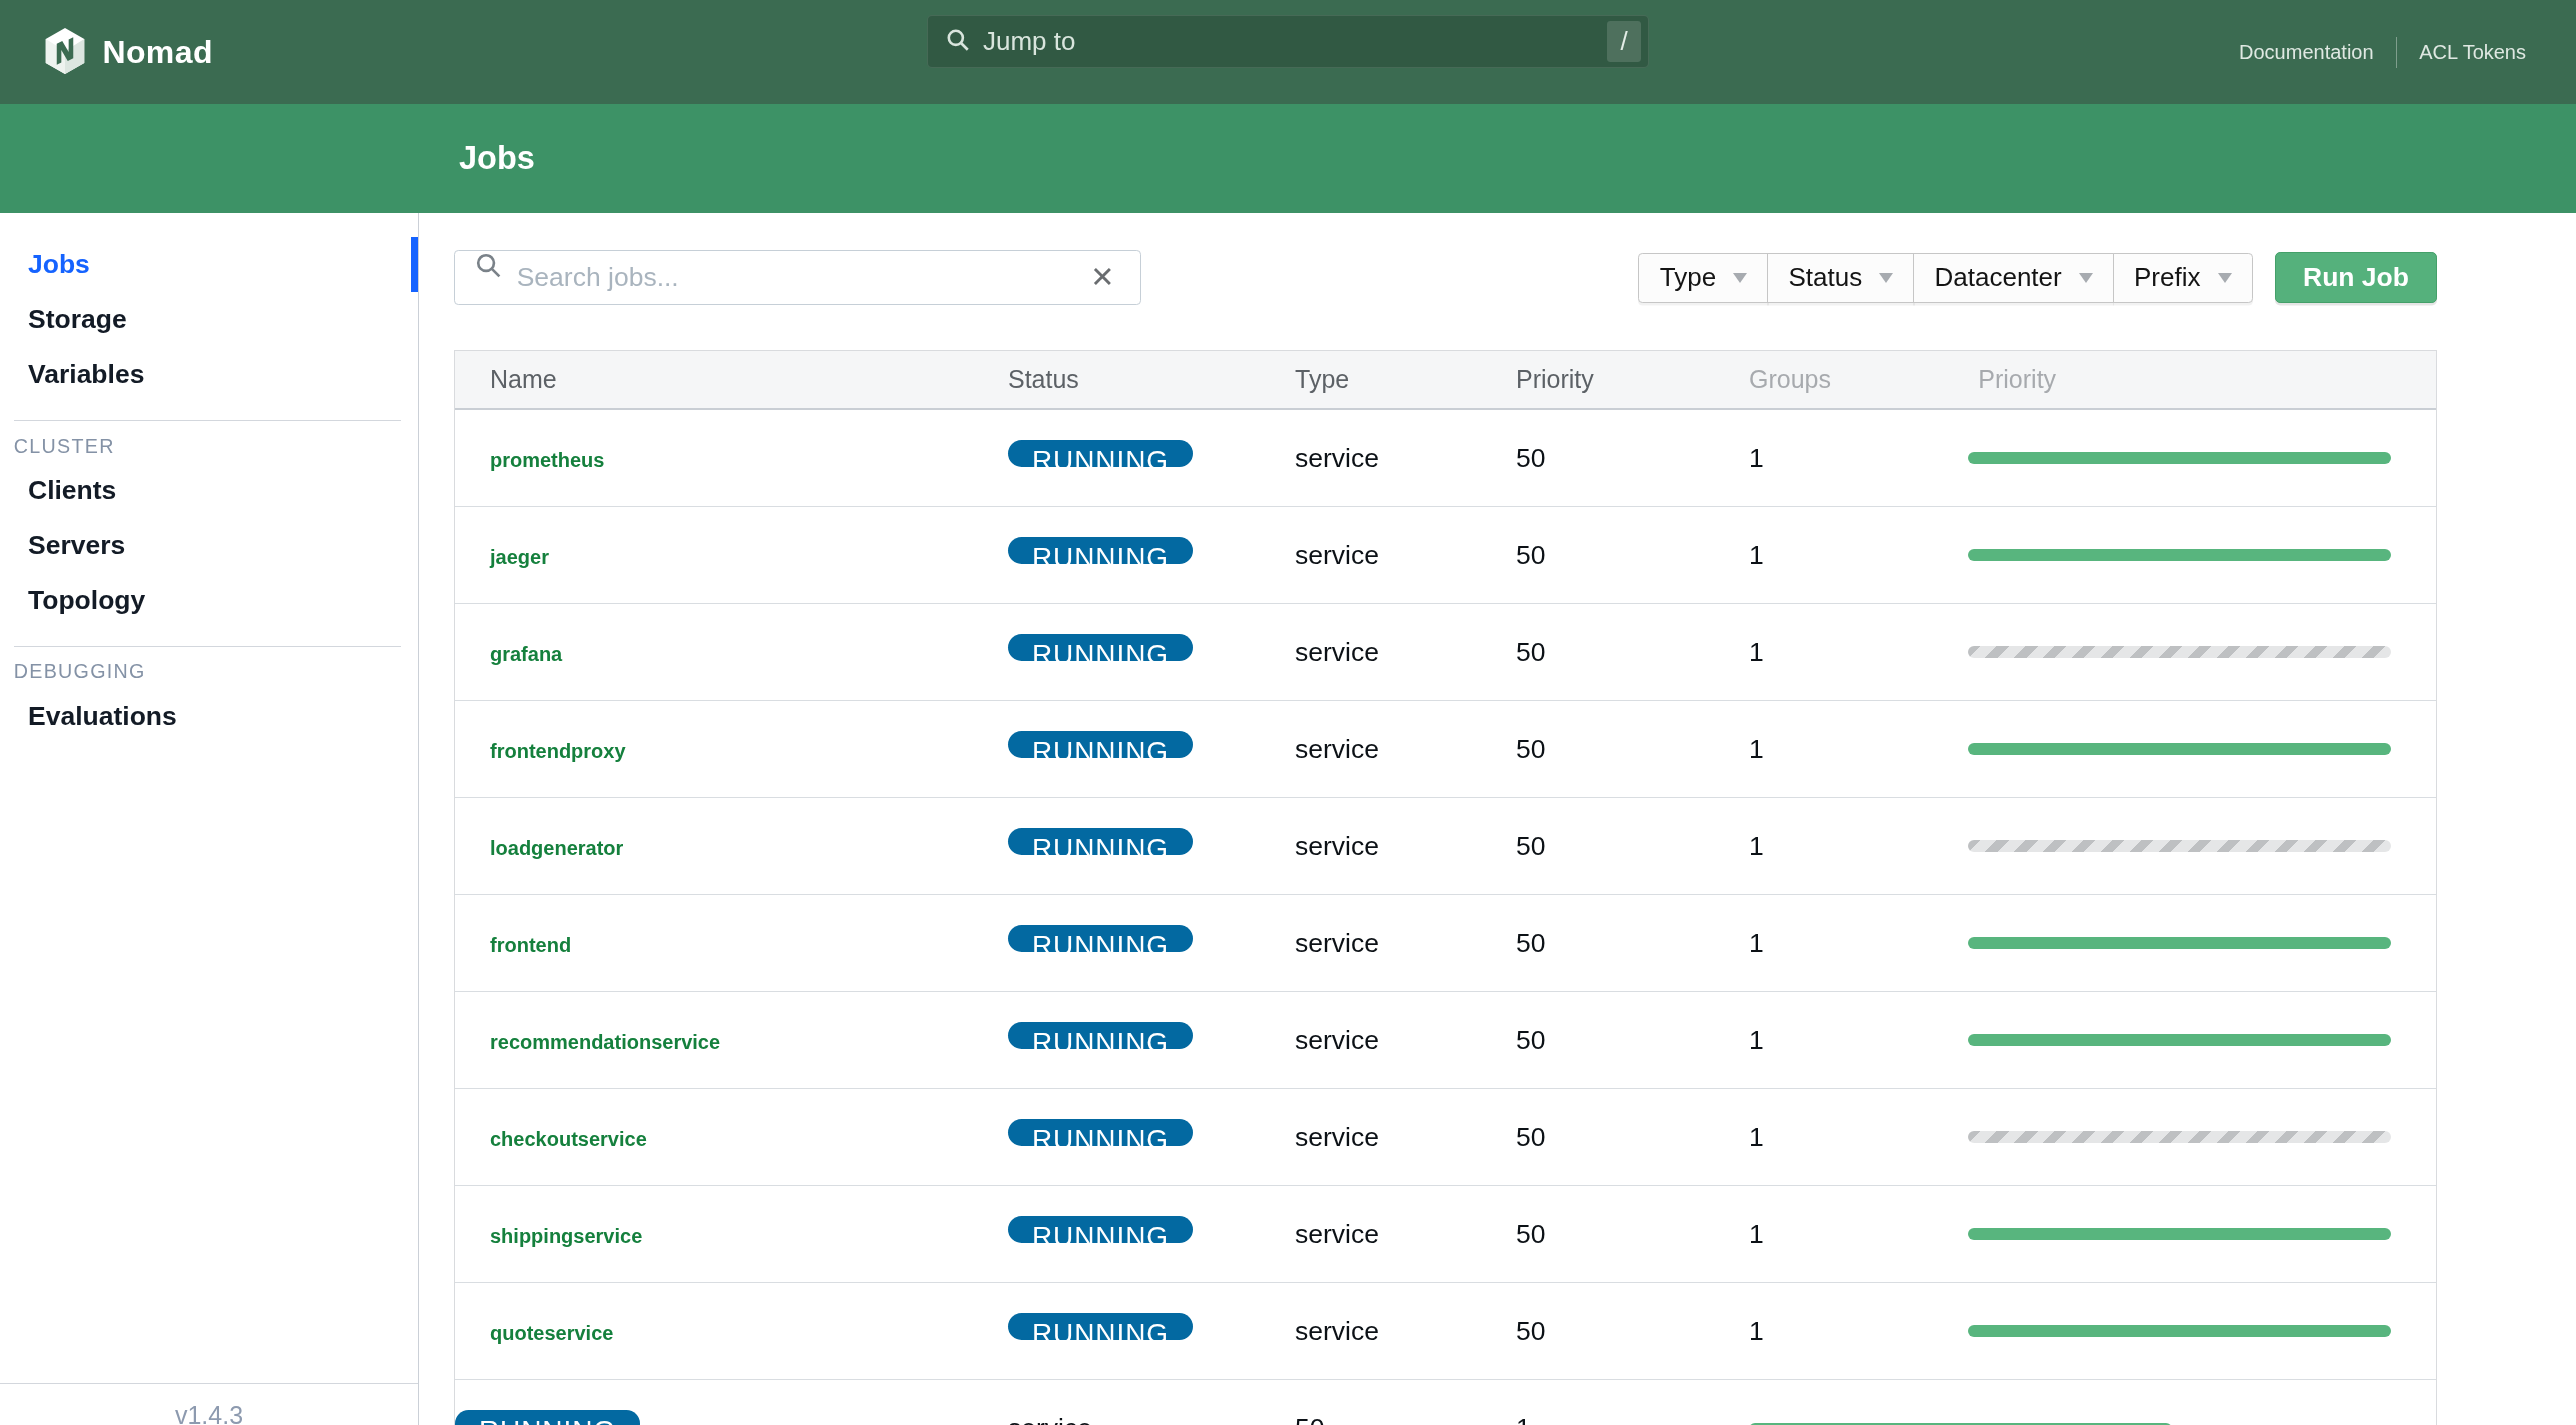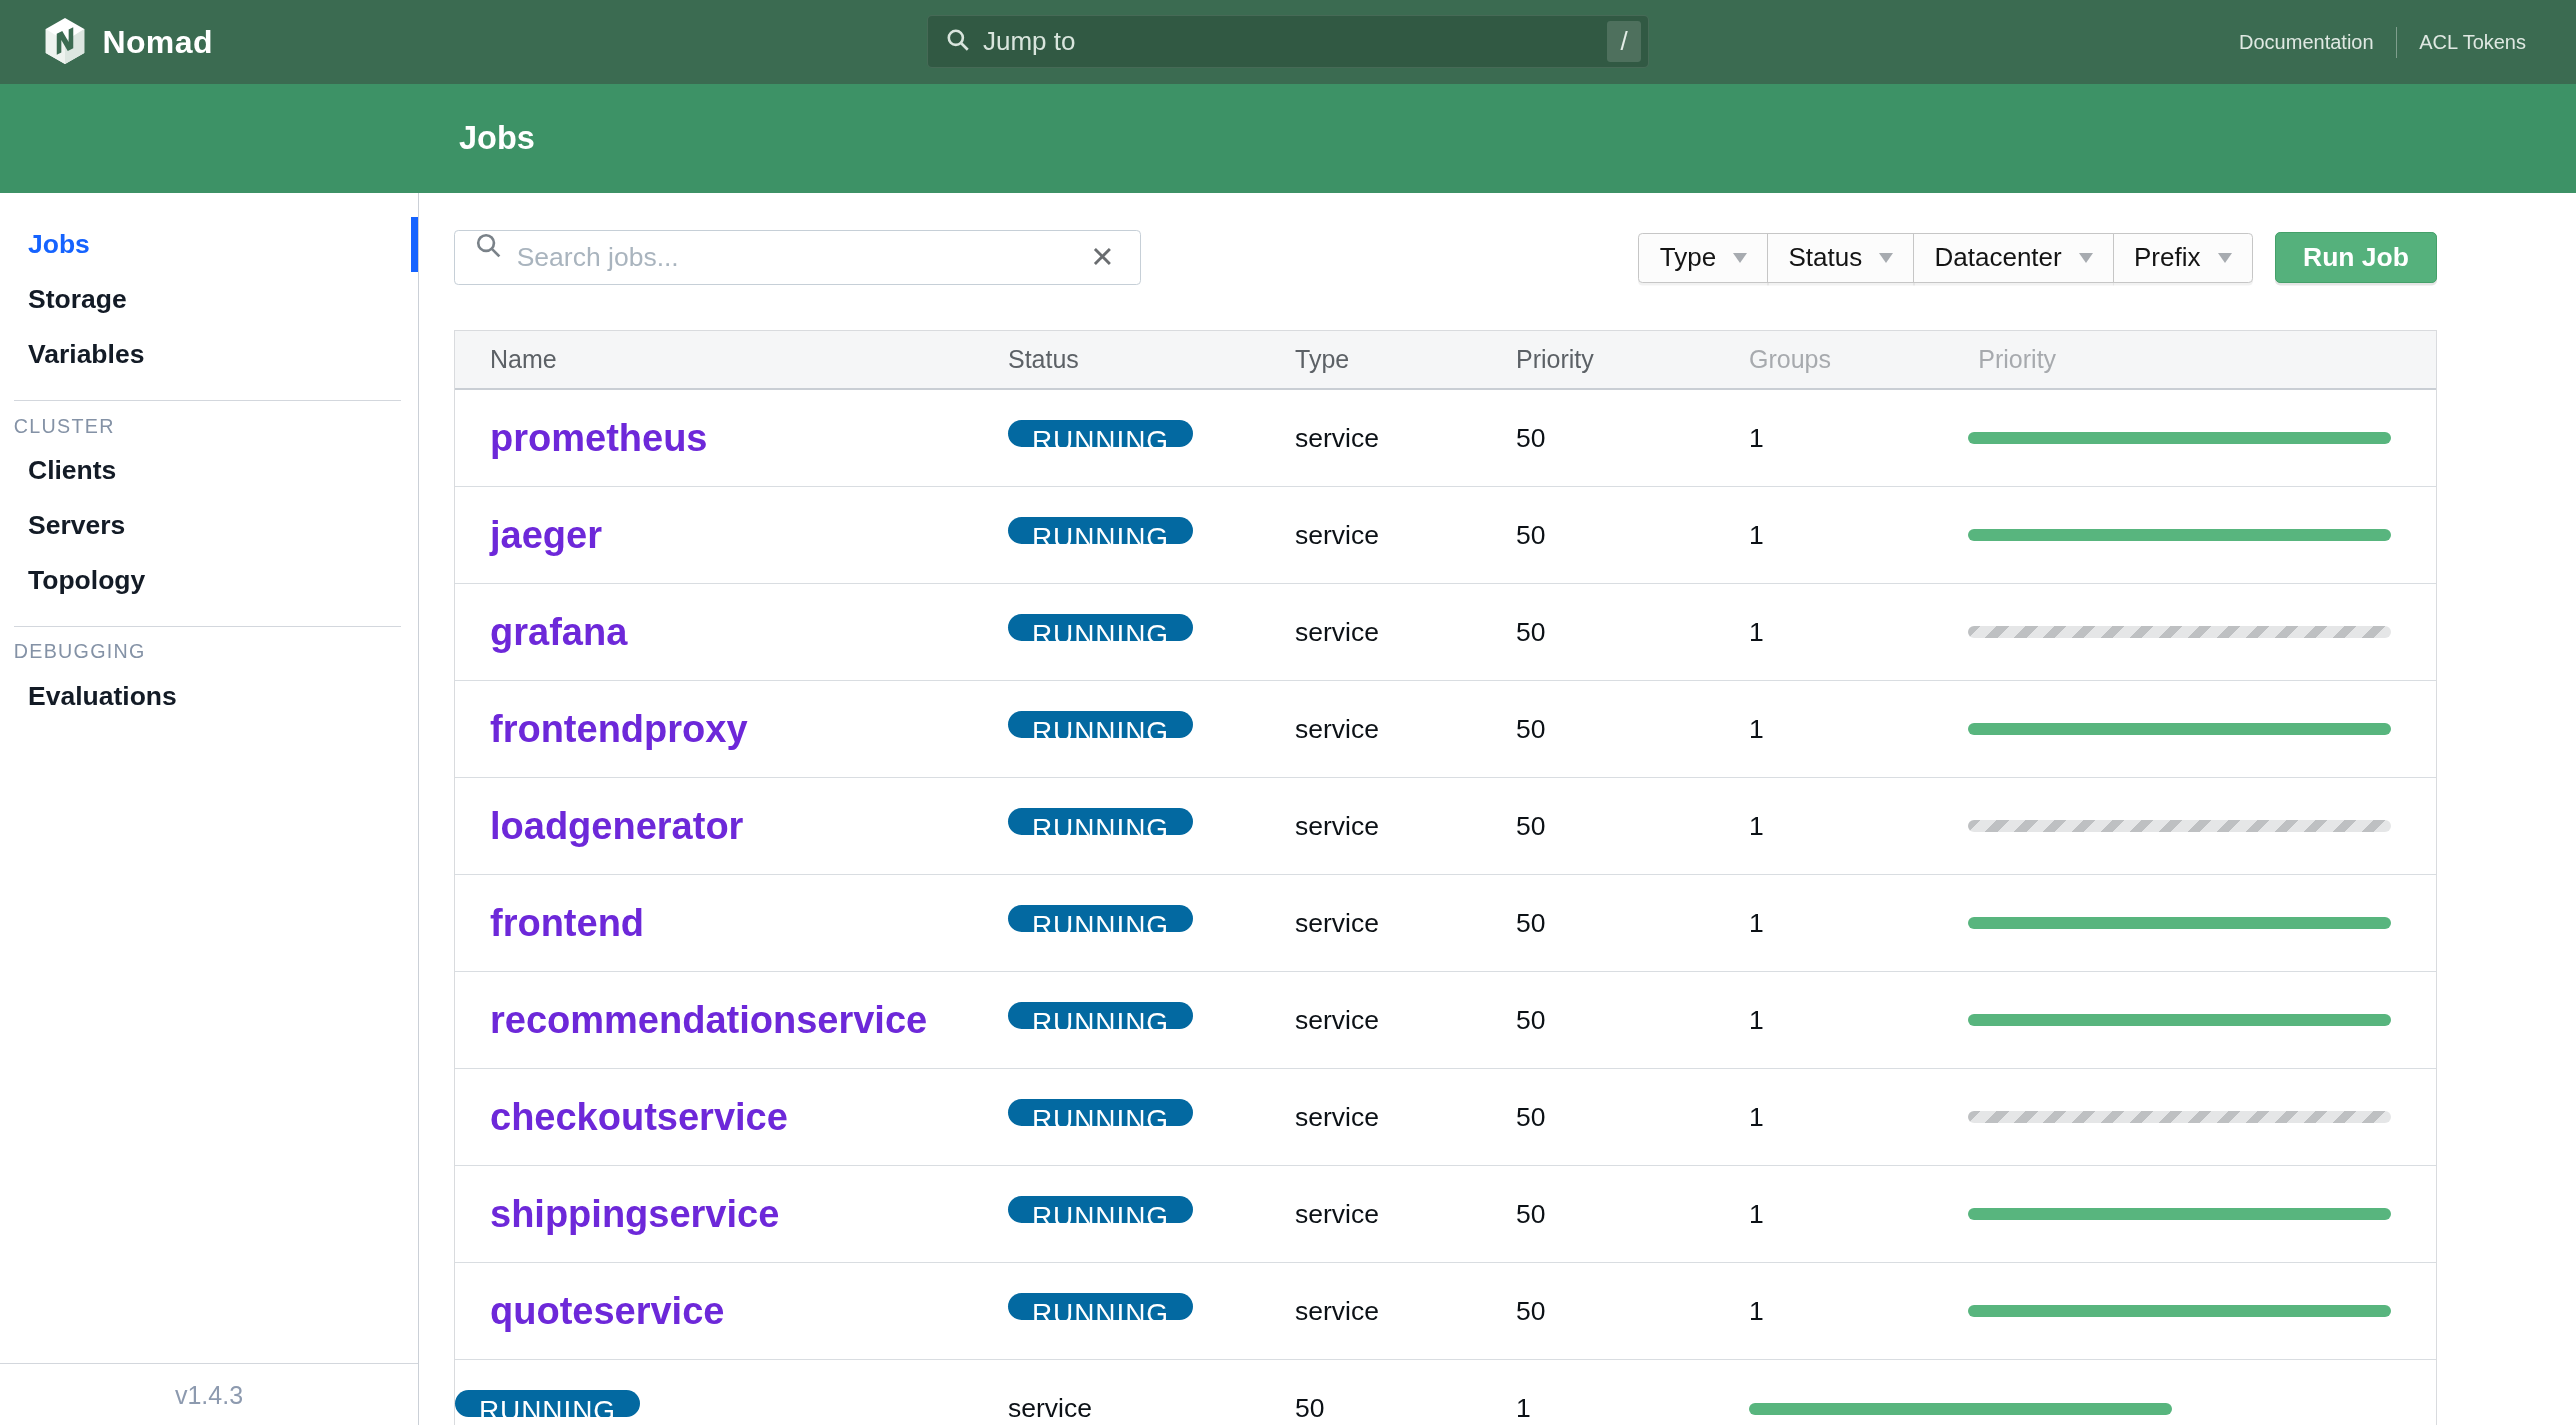--- a/index.html
+++ b/index.html
@@ -1,20 +1,20 @@
 <!DOCTYPE html>
 <html style="font-size:13.7px"><head>
 <meta charset="utf-8">
 <style>
   * { margin:0; padding:0; box-sizing:border-box; }
   html,body { width:2576px; height:1425px; overflow:hidden; background:#fff;
               font-family:"Liberation Sans", sans-serif; }
 
   
-  .navbar { position:relative; height:84px; background:#3B6B51;
+  .navbar { position:relative; height:104px; background:#3B6B51;
             display:flex; align-items:center; padding:0 50px 0 43px; }
   .brand { display:flex; align-items:center; gap:15.4px; }
   .brand-name { color:#fff; font-size:32px; font-weight:700; letter-spacing:0.4px; }
   .jump-box { position:absolute; left:927px; top:15.4px; width:722px; height:53px;
               background:rgba(0,0,0,.17); border:1.7px solid rgba(255,255,255,.10);
               border-radius:5.1px; display:flex; align-items:center; padding:0 6.8px 0 17px; }
   .jump-text { color:#D9E5DD; font-size:26px; margin-left:12px; }
   .key-badge { margin-left:auto; width:34px; height:41px; background:rgba(255,255,255,.14);
                border-radius:3.4px; color:#E4EDE7; font-size:26px; display:flex;
                align-items:center; justify-content:center; }
@@ -77,21 +77,21 @@
                   align-items:center; }
   .thead { height:59px; background:#F5F6F7; border-bottom:2.6px solid #C9CED4;
            font-size:25px; color:#5C6166; }
   .thead .hcell { cursor:pointer; }
   .thead .hcell.dim { color:#A7AAAE; cursor:default; }
   .hcell:first-child { padding-left:35px; }
   .hcell.summary-h { padding-left:10.3px; }
   .trow { height:97px; border-bottom:1.7px solid #D9DDE1; background:#fff; cursor:pointer; }
   .trow:last-child { border-bottom:none; }
   .name-cell { padding-left:35px; }
-  .job-name { font-size:38px; font-weight:700; color:#6d28d9; }
+  .job-name { font-size:20px; font-weight:700; color:#15803d; }
   .cell { font-size:26.5px; color:#0C1116; }
   .badge { display:inline-block; height:27px; line-height:41px; padding:0 24px;
            border-radius:20.5px; background:#0369a1; color:#fff; font-size:28px;
            letter-spacing:0.9px; }
   .bar { width:423px; height:12px; border-radius:6px; }
   .bar.filled { background:#58B57E; }
   .bar.striped { background:repeating-linear-gradient(135deg,#BEC0C2 0 8.5px,#E5E6E7 8.5px 20.5px); }
 </style>
 </head>
 <body>

